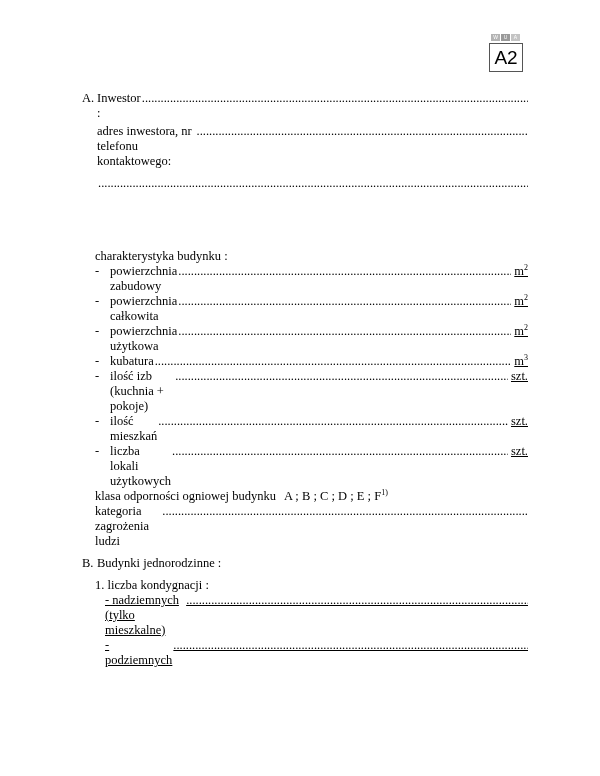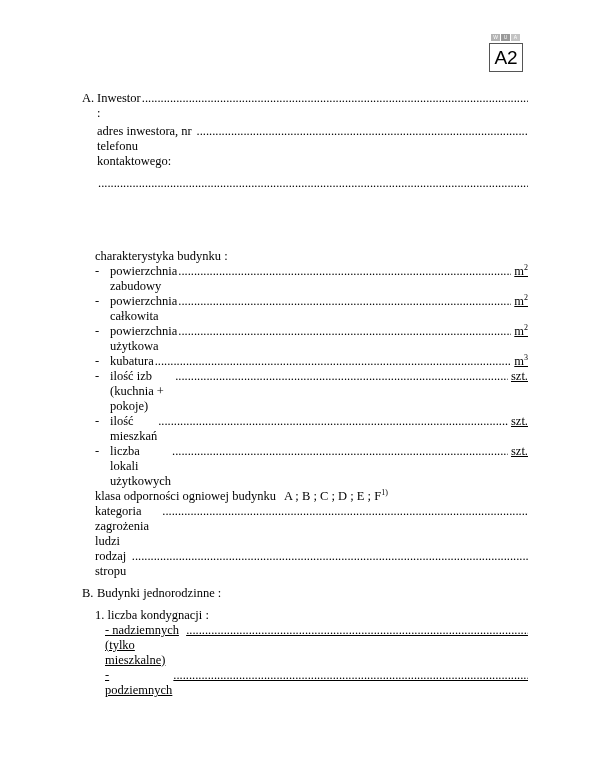--- a/index.html
+++ b/index.html
@@ -139,24 +139,20 @@
     </div>
 
     <div class="ind1">
       <span>klasa odporności ogniowej budynku</span><span class="fc-options">A ; B ; C ; D ; E ; F</span><sup>1)</sup>
     </div>
 
     <div class="row ind1">
       <span>kategoria zagrożenia ludzi</span>
       <span class="dots"></span>
     </div>
-    <div class="row ind1">
-      <span>rodzaj stropu</span>
-      <span class="dots"></span>
-    </div>
 
     <div class="row" style="margin-top:7px;">
       <span class="sec-label">B.</span>
       <span>Budynki jednorodzinne :</span>
     </div>
 
     <div class="ind1" style="margin-top:7px;">1. liczba kondygnacji :</div>
     <div class="row ind3">
       <span>- nadziemnych (tylko mieszkalne)</span>
       <span class="dots"></span>

